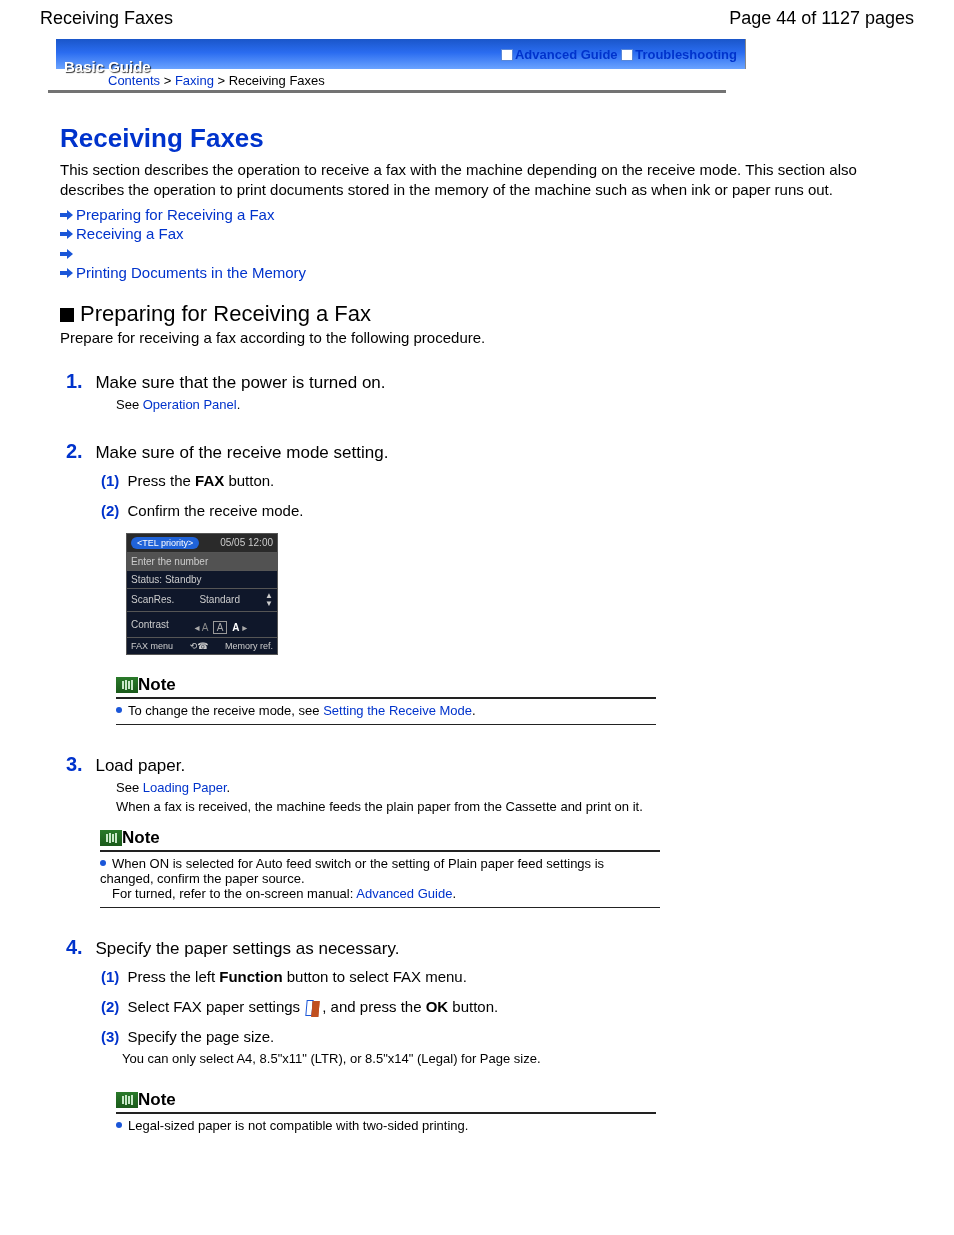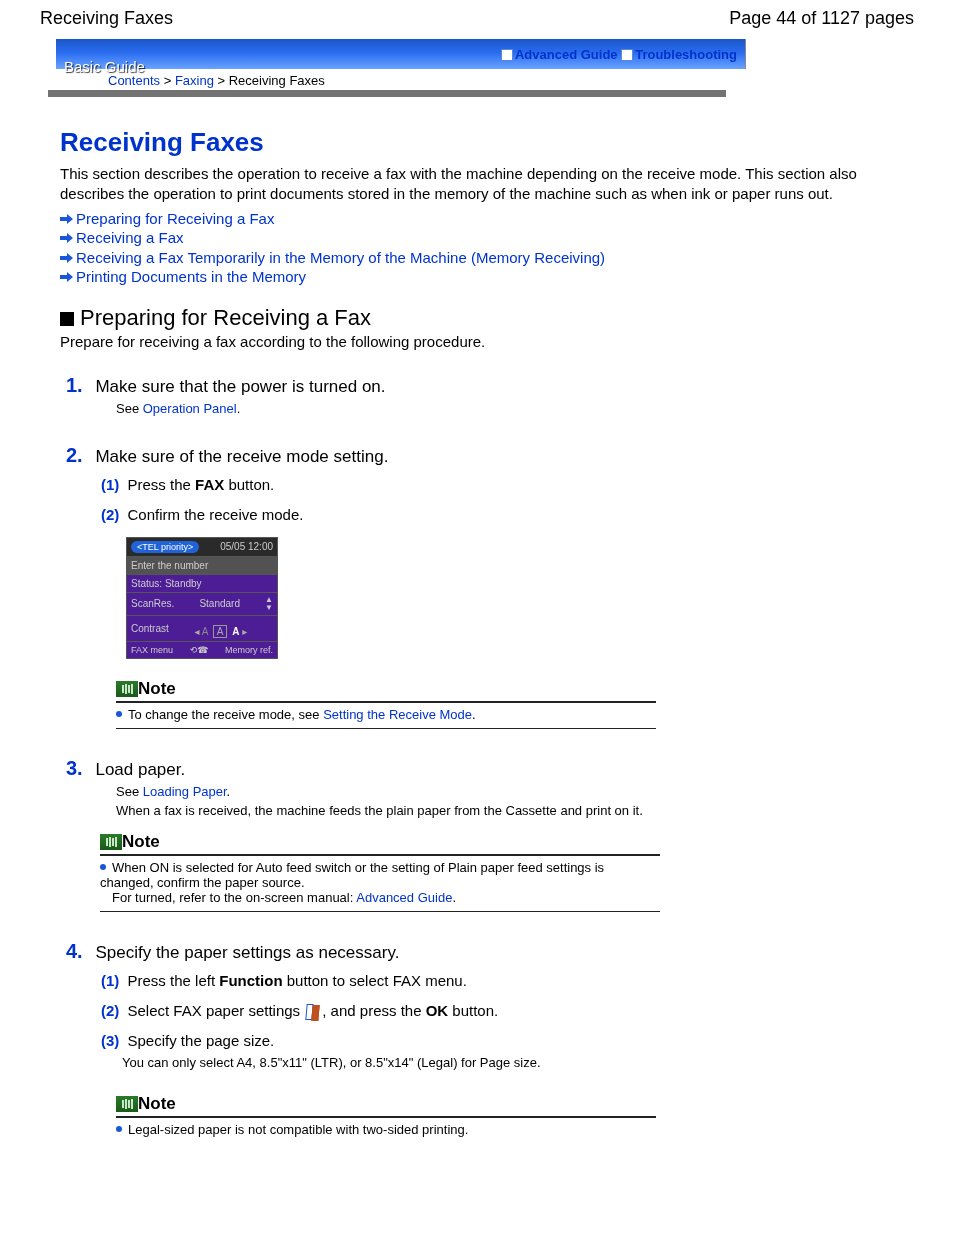--- a/index.html
+++ b/index.html
@@ -32,21 +32,21 @@
     display: flex;
     align-items: center;
     justify-content: space-between;
     padding: 0 8px 0 8px;
     border-right: 1px solid #888;
     width: 690px;
     box-sizing: border-box;
   }
   .guide-title {
     color: #fff;
-    font-weight: normal;
+    font-weight: bold;
     font-size: 15px;
     text-shadow: 1px 1px 1px rgba(0,0,0,0.8);
     margin-top: 25px;
   }
   .guide-links {
     font-size: 13px;
     font-weight: bold;
   }
   .guide-links a {
     color: #0033cc;
@@ -57,21 +57,21 @@
     width: 10px;
     height: 10px;
     background: #fff;
     border: 1px solid #5a88d8;
     margin-right: 2px;
     vertical-align: middle;
   }
   .breadcrumb {
     padding: 4px 60px 2px 60px;
     font-size: 13px;
-    border-bottom: 7px solid #737373;
+    border-bottom: 3px solid #737373;
     width: 678px;
     box-sizing: border-box;
     margin-left:48px;
   }
   .breadcrumb a { color: #0033cc; text-decoration: none; }
   .main {
     padding: 30px 60px 0 60px;
   }
   h1 {
     color: #0033cc;
@@ -150,21 +150,21 @@
   .subnum { color:#0033cc; font-weight:bold; font-size:15px; margin-right:4px;}
   .bold { font-weight:bold; }
 
   
   .lcd {
     margin: 10px 0 20px 66px;
     width: 150px;
     border:1px solid #555;
     font-size:10px;
     color:#ccc;
-    background:#4c1d95;
+    background:#0f172a;
   }
   .lcd-row { border-bottom:1px solid #555; padding:3px 4px; display:flex; justify-content:space-between; align-items:center;}
   .lcd-tab { background:#2063d8; color:#fff; border-radius:7px; padding:1px 6px; font-size:9px;}
   .lcd-row:last-child{border-bottom:none;}
   .lcd-light { background:#525252; }
   .lcd-a { display:inline-block; border:1px solid #999; padding:0 3px; margin:0 2px; font-size:10px; text-align:center;}
 
   .note-box {
     margin: 0 0 12px 56px;
     width: 540px;
@@ -237,21 +237,21 @@
     <span>Receiving Faxes</span>
   </div>
 
   <div class="main">
     <h1>Receiving Faxes</h1>
     <div class="intro">This section describes the operation to receive a fax with the machine depending on the receive mode. This section also describes the operation to print documents stored in the memory of the machine such as when ink or paper runs out.</div>
 
     <div class="arrow-list">
       <div class="arrow-item"><span class="arrow-ico"></span><a href="#">Preparing for Receiving a Fax</a></div>
       <div class="arrow-item"><span class="arrow-ico"></span><a href="#">Receiving a Fax</a></div>
-      <div class="arrow-item"><span class="arrow-ico"></span><a href="#">Receiving a Fax Temporarily in the Memory of the Machine (Memory Receiving)</a></div>
+      <div class="arrow-item"><span class="arrow-ico"></span></div>
       <div class="arrow-item"><span class="arrow-ico"></span><a href="#">Printing Documents in the Memory</a></div>
     </div>
 
     <h2><span class="sqblk"></span><span>Preparing for Receiving a Fax</span></h2>
     <div class="sub">Prepare for receiving a fax according to the following procedure.</div>
 
     <div class="step">
       <div class="step-head">
         <span class="step-num">1.</span>
         <span>Make sure that the power is turned on.</span>

